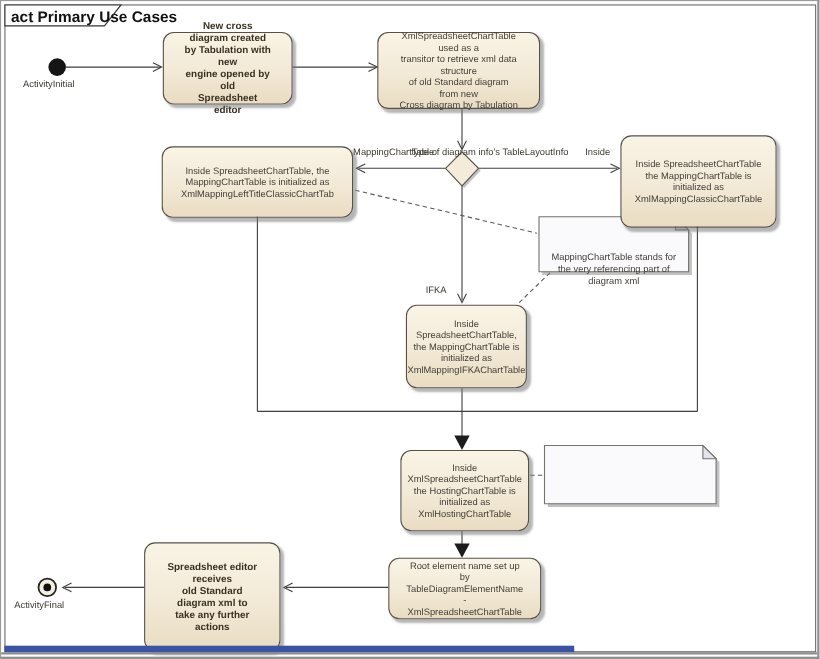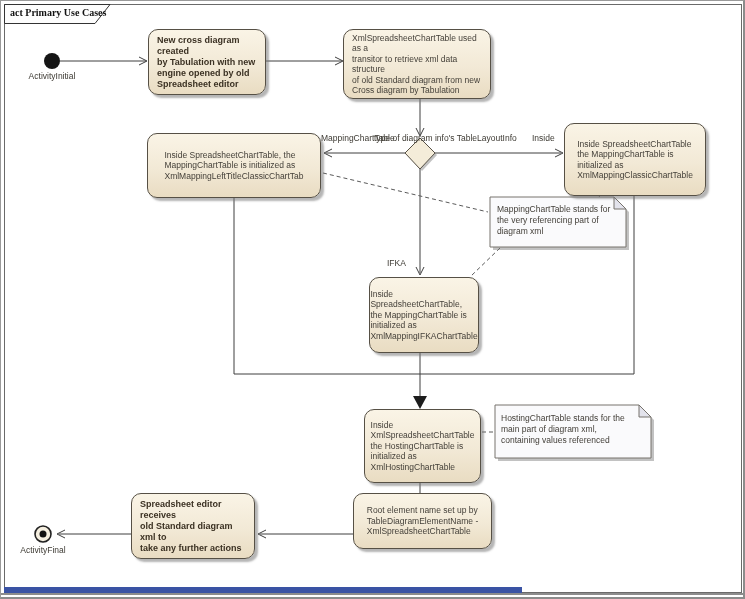--- a/index.html
+++ b/index.html
@@ -10,31 +10,31 @@
     box-sizing:border-box;overflow:hidden;
     font-family:"Liberation Sans", sans-serif;color:#3f3b33;
   }
   .layer{position:absolute;left:0;top:0;}
   .abox{
     position:absolute;box-sizing:border-box;
     border:1px solid #565045;border-radius:10px;
     background:linear-gradient(180deg,#faf4e6 0%,#f2e9d6 55%,#e9dcc2 100%);
     box-shadow:3px 3px 2px rgba(120,120,120,.55);
     display:flex;align-items:center;justify-content:center;
-    font-size:8.5px;line-height:10.5px;
-    white-space:pre-line;padding:8px;color:#45413a;
+    text-align:center;font-size:8.5px;line-height:10.5px;
+    white-space:pre-line;padding:18px;color:#45413a;
   }
   .abox.bold{font-weight:bold;font-size:9px;line-height:11px;color:#3b3123;}
   .note-text{
     position:absolute;font-size:8.5px;line-height:11px;white-space:pre-line;
-    color:#44403a;text-align:left;
+    color:#44403a;text-align:center;margin-top:24px;
   }
   .lbl{position:absolute;font-size:8.5px;color:#3d3a33;white-space:nowrap;}
-  .lbl.center{text-align:center;}
-  .tab-title{position:absolute;left:9px;top:6px;font-size:10px;font-weight:bold;color:#111;white-space:nowrap;font-family:Liberation Serif, serif;}
+  .lbl.center{}
+  .tab-title{position:absolute;left:9px;top:6px;font-size:14px;font-weight:bold;color:#111;white-space:nowrap;}
   .hscroll-thumb{position:absolute;left:3px;top:586px;width:518px;height:6px;background:#3a53a4;}
   .bottom-rail{position:absolute;left:0;top:592px;width:745px;height:2px;background:#8c8c8c;}
 </style>
 </head>
 <body>
 
 <div class="screen">
 
   <svg class="layer" width="745" height="599" viewBox="0 0 745 599">
 
@@ -112,51 +112,48 @@
 
   <div class="abox" style="left:342px;top:28px;width:148px;height:70px;">XmlSpreadsheetChartTable used as a
 transitor to retrieve xml data structure
 of old Standard diagram from new
 Cross diagram by Tabulation</div>
 
   <div class="abox" style="left:146px;top:120px;width:174px;height:65px;margin-top:12px;">Inside SpreadsheetChartTable, the
 MappingChartTable is initialized as
 XmlMappingLeftTitleClassicChartTab</div>
 
-  <div class="abox" style="left:563px;top:122px;width:142px;height:73px;">Inside SpreadsheetChartTable
+  <div class="abox" style="left:563px;top:122px;width:142px;height:84px;">Inside SpreadsheetChartTable
 the MappingChartTable is
 initialized as
 XmlMappingClassicChartTable</div>
 
   <div class="abox" style="left:368px;top:276px;width:110px;height:76px;">Inside
 SpreadsheetChartTable,
 the MappingChartTable is
 initialized as
 XmlMappingIFKAChartTable</div>
 
   <div class="abox" style="left:363px;top:408px;width:117px;height:74px;">Inside
 XmlSpreadsheetChartTable
 the HostingChartTable is
 initialized as
 XmlHostingChartTable</div>
 
-  <div class="abox" style="left:352px;top:492px;width:139px;height:56px;">Root element name set up by
+  <div class="abox" style="left:352px;top:506px;width:139px;height:56px;">Root element name set up by
 TableDiagramElementName -
 XmlSpreadsheetChartTable</div>
 
-  <div class="abox bold" style="left:130px;top:492px;width:124px;height:66px;">Spreadsheet editor receives
+  <div class="abox bold" style="left:130px;top:492px;width:124px;height:99px;">Spreadsheet editor receives
 old Standard diagram xml to
 take any further actions</div>
 
   <div class="note-text" style="left:496px;top:203px;width:122px;">MappingChartTable stands for
 the very referencing part of
 diagram xml</div>
-  <div class="note-text" style="left:500px;top:412px;width:144px;">HostingChartTable stands for the
-main part of diagram xml,
-containing values referenced</div>
 
   <div class="lbl center" style="left:20px;top:70px;width:62px;">ActivityInitial</div>
   <div class="lbl center" style="left:12px;top:544px;width:60px;">ActivityFinal</div>
 
   <div class="lbl" style="left:373px;top:132px;">type of diagram info's TableLayoutInfo</div>
   <div class="lbl" style="left:320px;top:132px;">MappingChartTable</div>
   <div class="lbl" style="left:531px;top:132px;">Inside</div>
   <div class="lbl" style="left:386px;top:257px;">IFKA</div>
 
   <div class="hscroll-thumb"></div>

